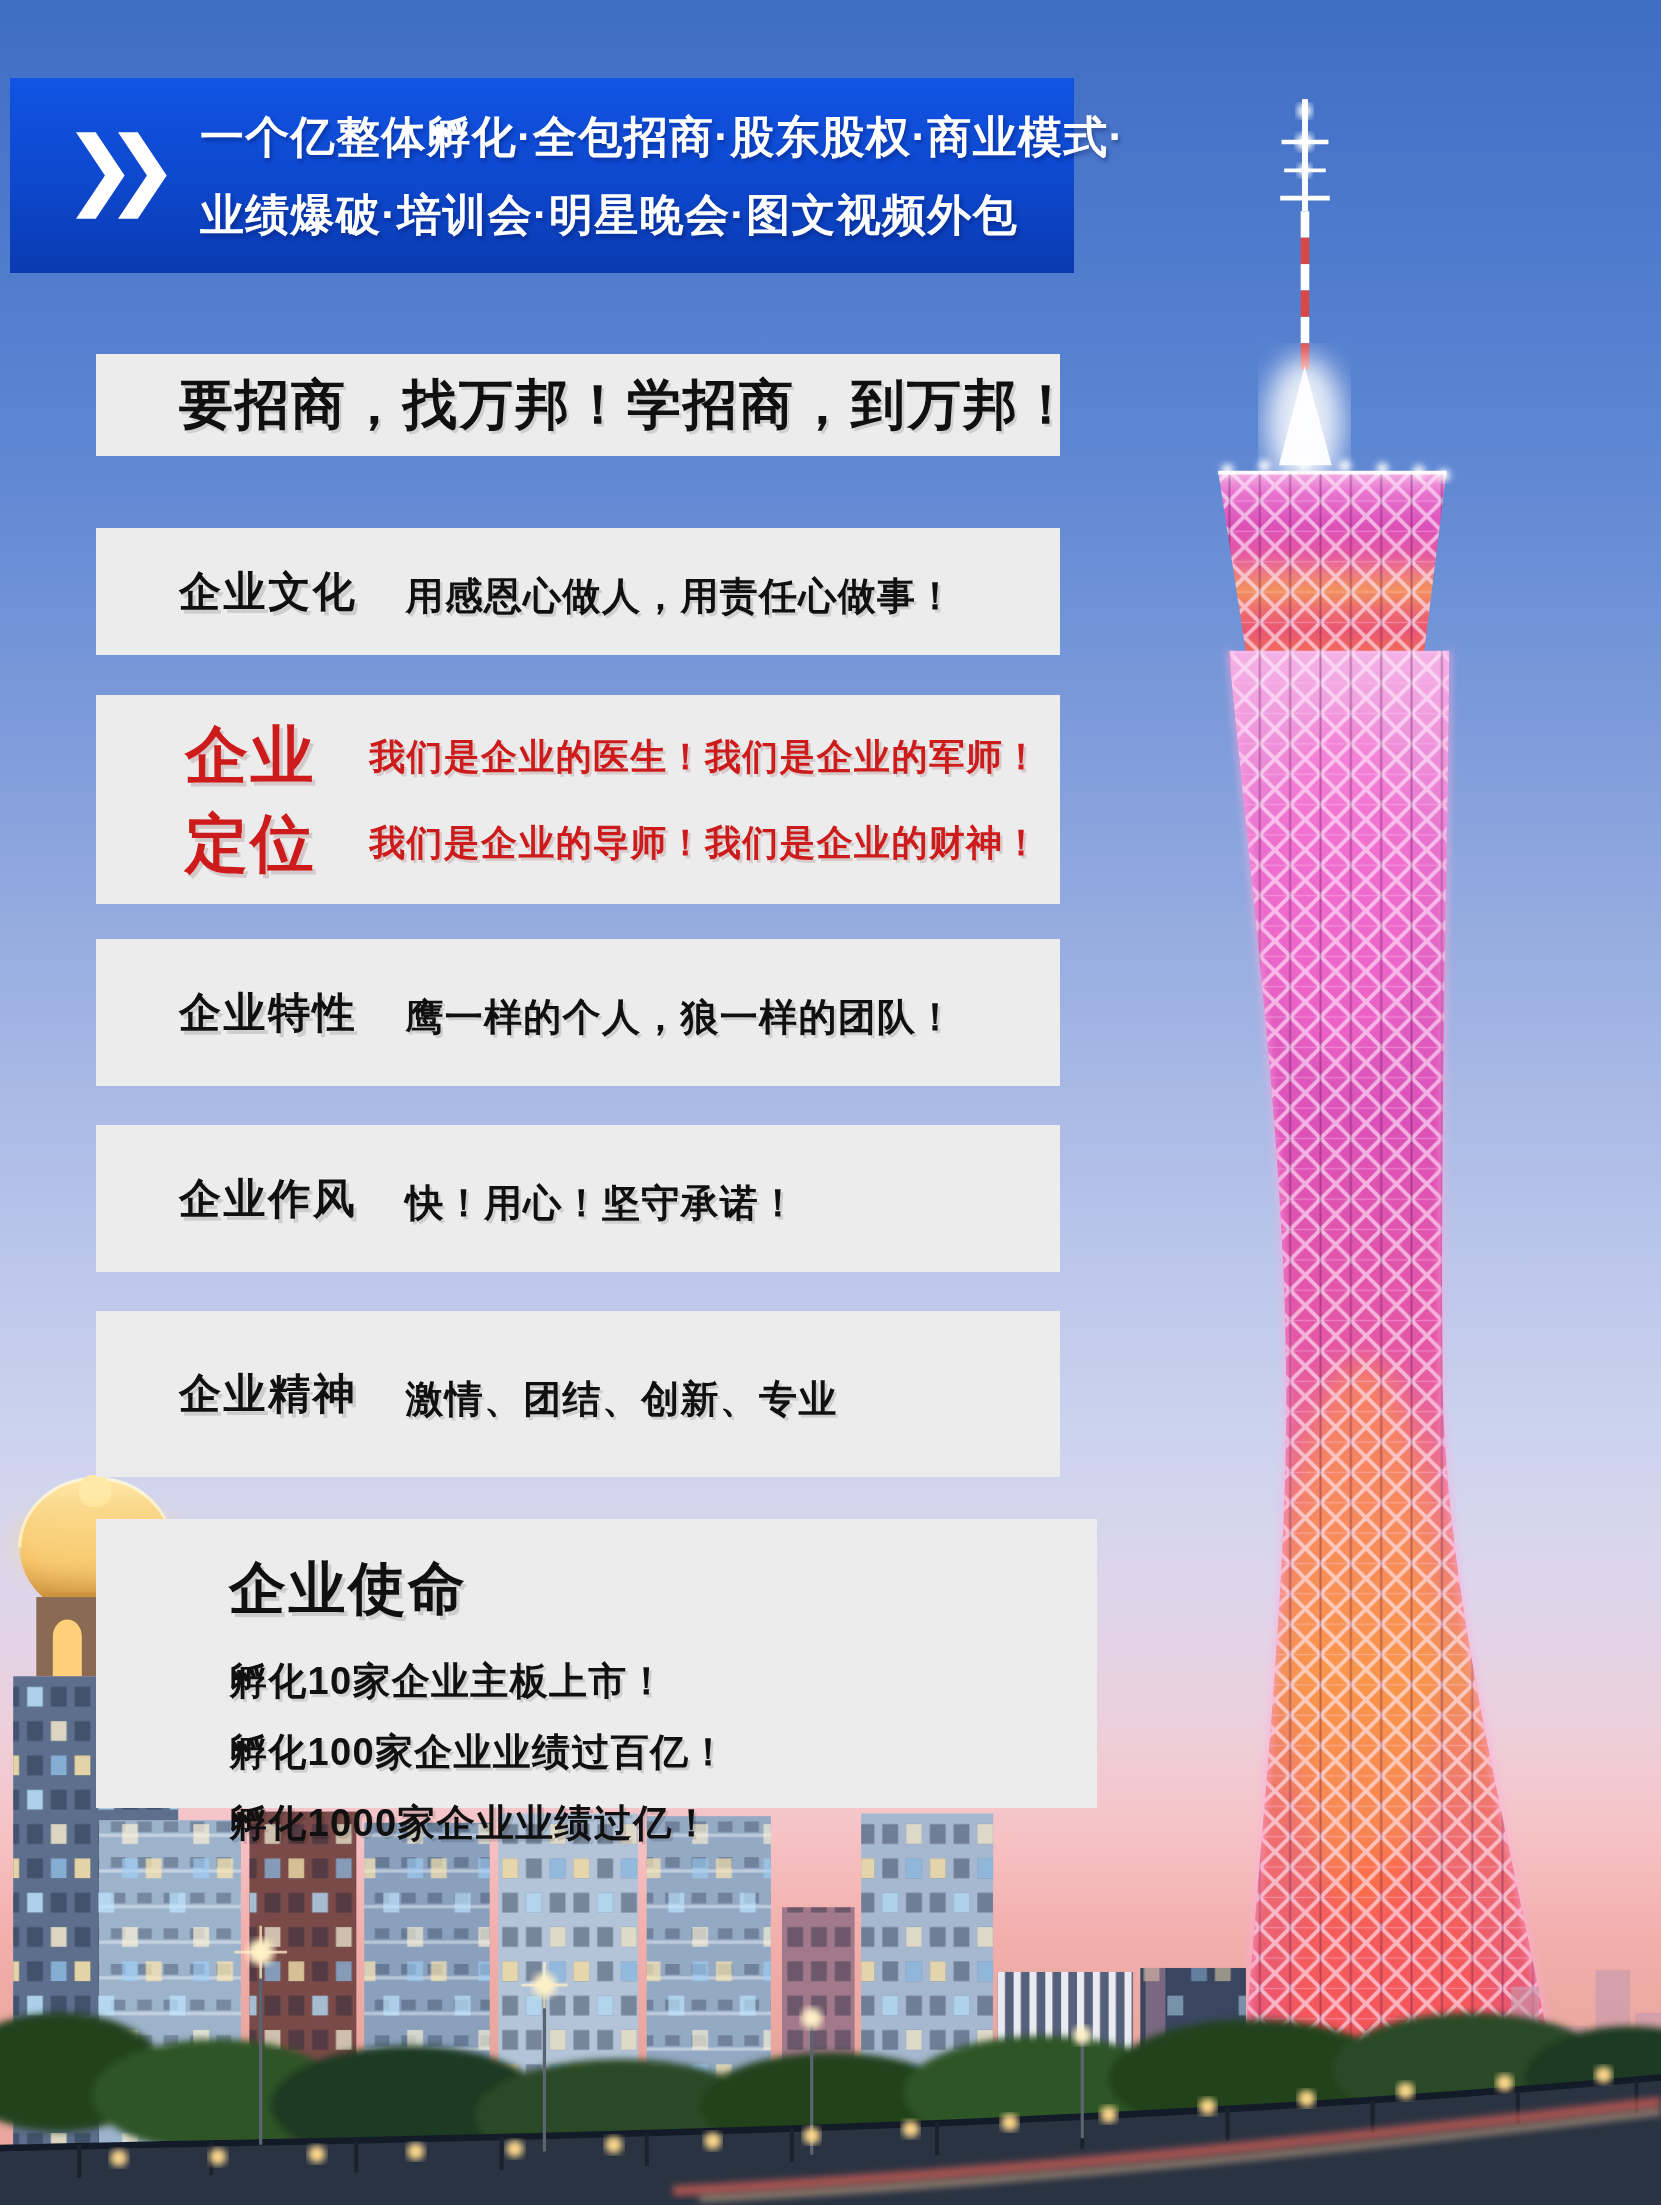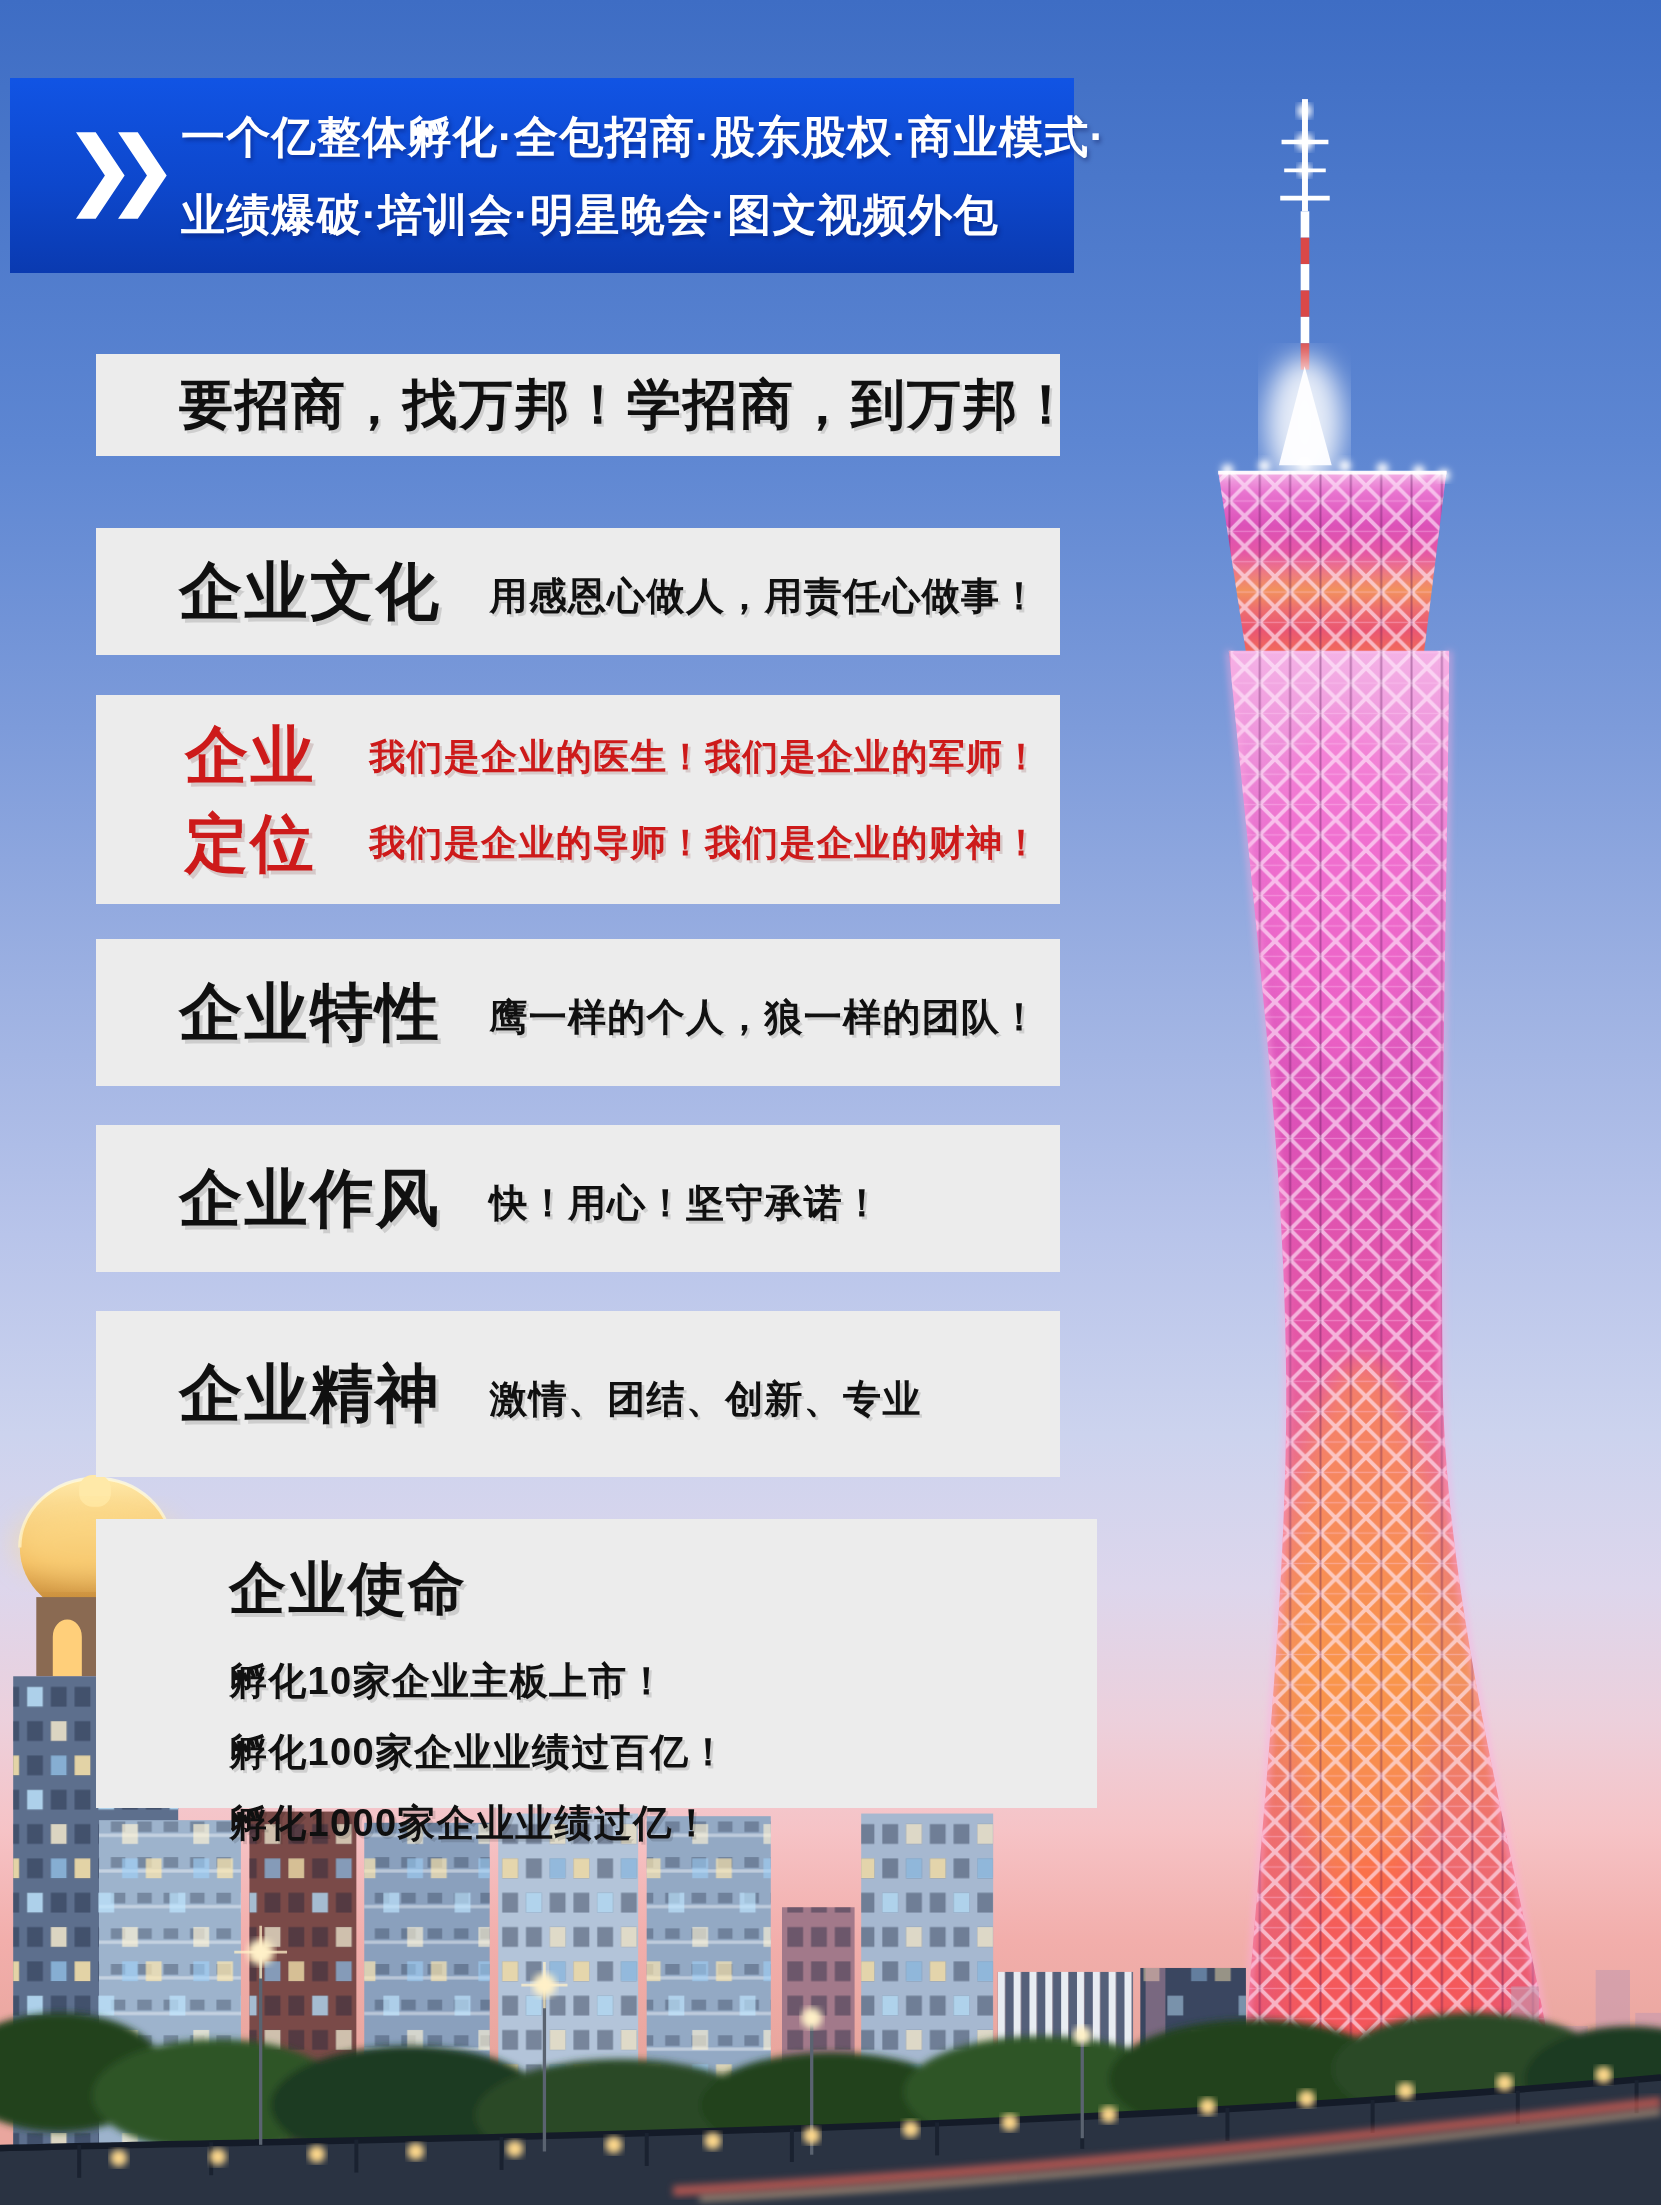--- a/index.html
+++ b/index.html
@@ -10,34 +10,34 @@
        background:linear-gradient(180deg,
          #3e6dc4 0%, #4a77ca 8%, #5d86d2 20%, #7d9bda 33%,
          #9db1e2 45%, #b8c4ea 56%, #ccd3ee 65%, #ddd6ec 72%,
          #ecd0dc 78%, #f6c3c6 83%, #f2aeab 88%, #e9a69e 93%);}
   .scene{position:absolute;inset:0;z-index:1;}
   
   .banner{position:absolute;left:10px;top:78px;width:1064px;height:195px;z-index:3;
           background:linear-gradient(180deg,#1154e4 0%,#0d47cc 55%,#0a3ab0 100%);
           display:flex;align-items:center;}
   .banner .chev{margin-left:66px;flex:0 0 auto;}
-  .banner-lines{margin-left:13px;display:flex;flex-direction:column;row-gap:34px;}
+  .banner-lines{margin-left:32px;display:flex;flex-direction:column;row-gap:34px;}
   .banner-line{color:#ffffff;font-size:44px;font-weight:bold;line-height:1;
                letter-spacing:1.3px;text-shadow:2px 2.6px 4px rgba(0,10,70,.35);white-space:nowrap;}
   
   .panel{position:absolute;left:96px;width:964px;background:#ececec;z-index:3;}
   .p-slogan{top:354px;height:102px;display:flex;align-items:center;}
   .p-slogan .big{margin-left:83px;font-size:54px;font-weight:800;color:#101010;
                  letter-spacing:2px;text-shadow:2.6px 3.3px 0 rgba(0,0,0,.12);white-space:nowrap;}
   .p-row{display:flex;align-items:center;}
   .p-culture{top:528px;height:127px;}
   .p-character{top:939px;height:147px;}
   .p-style{top:1125px;height:147px;}
   .p-spirit{top:1311px;height:166px;}
-  .h-title{margin-left:83px;font-size:63px;font-weight:800;color:#101010;letter-spacing:2.6px;
+  .h-title{margin-left:83px;font-size:42px;font-weight:800;color:#101010;letter-spacing:2.6px;
            text-shadow:3.3px 4px 0 rgba(0,0,0,.13);white-space:nowrap;flex:0 0 auto;}
   .h-desc{margin-left:48px;margin-top:10.6px;font-size:38px;font-weight:800;color:#101010;
           letter-spacing:1.3px;text-shadow:2.6px 3.3px 0 rgba(0,0,0,.12);white-space:nowrap;}
   .p-position{top:695px;height:209px;display:flex;align-items:center;text-align:center;}
   .pos-title{margin-left:89px;display:flex;flex-direction:column;row-gap:25px;flex:0 0 auto;}
   .pos-title span{font-size:63px;font-weight:800;color:#cd1a1a;letter-spacing:2.6px;line-height:1;
                   text-shadow:3.3px 4px 0 rgba(90,0,0,.15);}
   .pos-lines{margin-left:53px;display:flex;flex-direction:column;row-gap:50px;}
   .pos-lines span{font-size:36px;font-weight:800;color:#cd1a1a;letter-spacing:1.3px;line-height:1;
                   text-shadow:2.6px 3.3px 0 rgba(90,0,0,.14);white-space:nowrap;}

